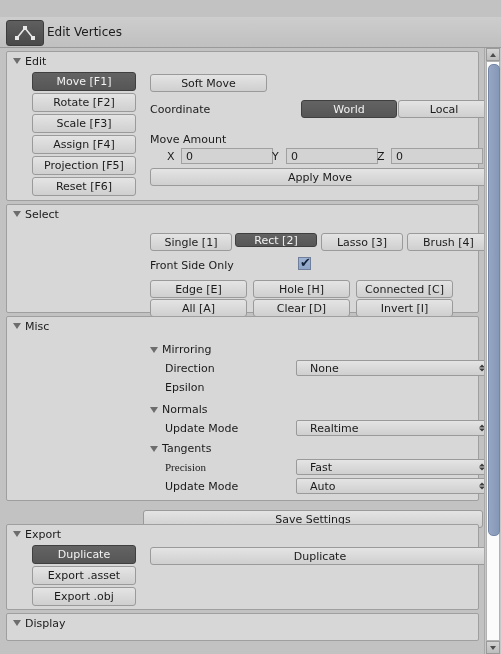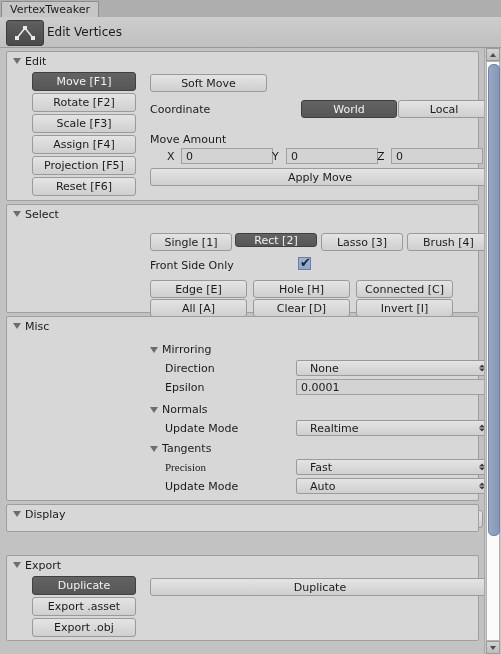--- a/index.html
+++ b/index.html
@@ -99,23 +99,20 @@
     line-height:13px;font-weight:bold;}
 
   .sub{display:flex;align-items:center;gap:4px;}
   .row{position:absolute;display:flex;align-items:center;}
 </style>
 </head>
 <body>
 
 <div class="win">
 
-  <div class="tabbar">
-    <div class="tab">VertexTweaker</div>
-  </div>
 
   <div class="toolbar">
     <div class="iconbtn">
       <svg width="22" height="16" viewBox="0 0 22 16">
         <path d="M3 13 L11 3 L19 13" fill="none" stroke="#e8e8e8" stroke-width="1.6"></path>
         <rect x="1" y="11" width="4" height="4" fill="#e8e8e8"></rect>
         <rect x="9" y="1" width="4" height="4" fill="#e8e8e8"></rect>
         <rect x="17" y="11" width="4" height="4" fill="#e8e8e8"></rect>
       </svg>
     </div>
@@ -201,21 +198,20 @@
         </div>
         <span class="lbl" style="position:absolute;left:158px;top:45px;">Direction</span>
         <div class="popup" style="position:absolute;left:289px;top:43px;width:194px;">
           <span>None</span>
           <span class="pg">
             <span class="pgu"></span>
               <span class="pgd"></span>
           </span>
         </div>
         <span class="lbl" style="position:absolute;left:158px;top:64px;">Epsilon</span>
-        <span class="field" style="position:absolute;left:289px;top:62px;width:194px;">0.0001</span>
 
         <div class="sub" style="position:absolute;left:143px;top:86px;">
           <span class="foldtri"></span>
           <span class="lbl">Normals</span>
         </div>
         <span class="lbl" style="position:absolute;left:158px;top:105px;">Update Mode</span>
         <div class="popup" style="position:absolute;left:289px;top:103px;width:194px;">
           <span>Realtime</span>
           <span class="pg">
             <span class="pgu"></span>
@@ -239,43 +235,43 @@
         <div class="popup" style="position:absolute;left:289px;top:161px;width:194px;">
           <span>Auto</span>
           <span class="pg">
             <span class="pgu"></span>
               <span class="pgd"></span>
           </span>
         </div>
       </div>
 
       <div class="btn" style="position:absolute;left:143px;top:462px;width:340px;height:18px;">Save Settings</div>
-
-      <div class="group" style="height:26px;overflow:hidden;">
-        <div class="grouphdr">
-          <span class="foldtri"></span>
-          <span class="grouplabel">Display</span>
-        </div>
-      </div>
 
       <div class="group" style="height:84px;margin-top:23px;">
         <div class="grouphdr">
           <span class="foldtri"></span>
           <span class="grouplabel">Export</span>
         </div>
 
         <div class="leftcol" style="top:20px;">
           <div class="btn on">Duplicate</div>
           <div class="btn">Export .asset</div>
           <div class="btn">Export .obj</div>
         </div>
 
         <div class="btn" style="position:absolute;left:143px;top:22px;width:340px;height:18px;">Duplicate</div>
       </div>
 
+      <div class="group" style="height:26px;overflow:hidden;">
+        <div class="grouphdr">
+          <span class="foldtri"></span>
+          <span class="grouplabel">Display</span>
+        </div>
+      </div>
+
     </div>
 
     <div class="sbar">
       <div class="sbtn up">
         <span class="sarrow u"></span>
       </div>
       <div class="strack">
         <div class="sthumb" style="height:470px;"></div>
       </div>
       <div class="sbtn dn">

